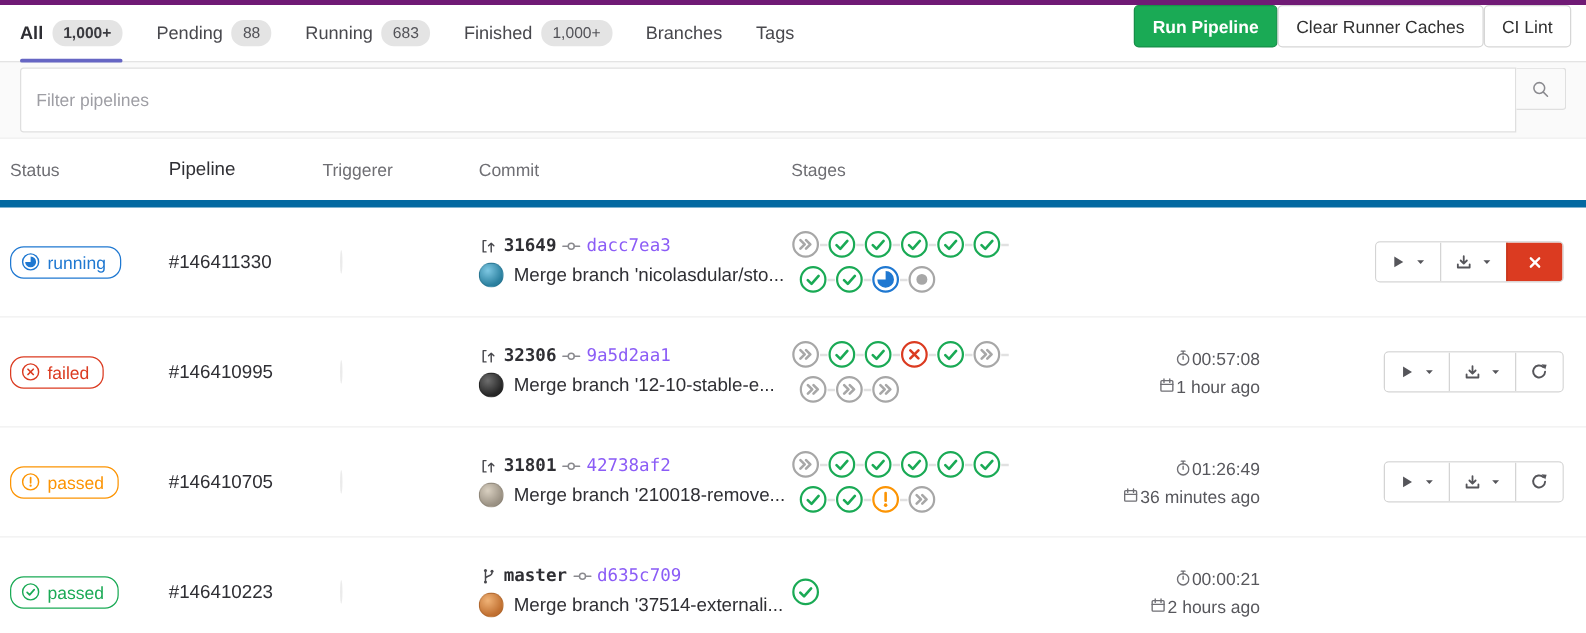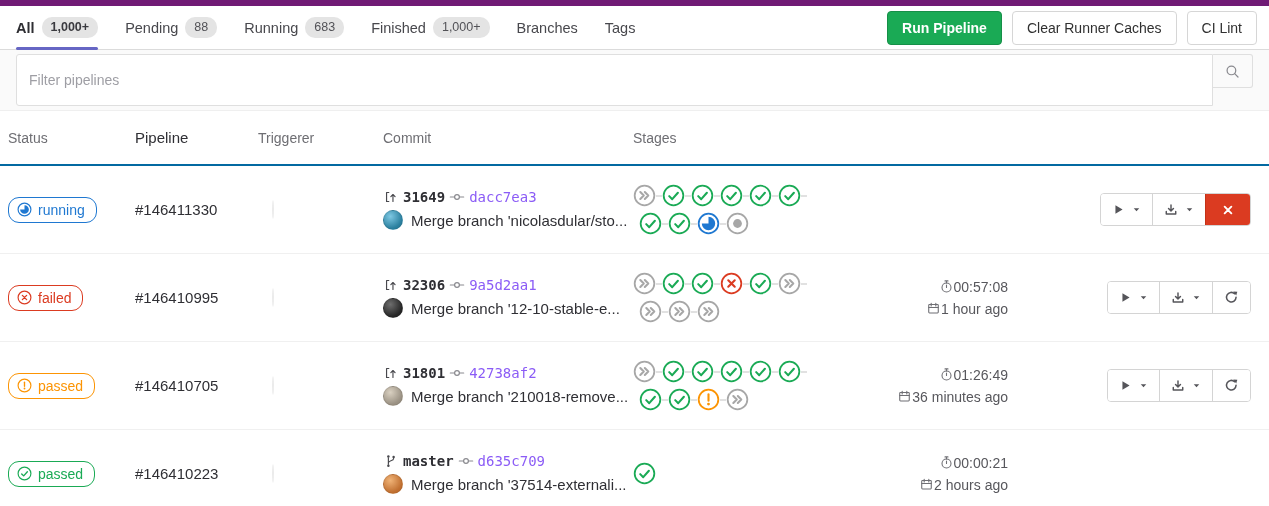--- a/index.html
+++ b/index.html
@@ -1,50 +1,50 @@
 <!DOCTYPE html>
 <html><head>
 <meta charset="utf-8">
 <style>
   * { box-sizing: border-box; margin: 0; padding: 0; }
   html,body { width:1269px; height:506px; overflow:hidden; background:#fff;
     font-family:"Liberation Sans","DejaVu Sans",sans-serif; color:#303030; }
   .mono { font-family:"DejaVu Sans Mono","Liberation Mono",monospace; }
 
   
-  .tabbar { height:50px; display:flex; align-items:stretch; border-top:6px solid #701a75;
+  .tabbar { height:50px; display:flex; align-items:stretch; border-top:4px solid #701a75;
     border-bottom:1px solid #dbdbdb; padding:0 12px 0 16px; }
   .tabs { display:flex; gap:27px; align-items:stretch; }
   .tab { position:relative; display:flex; align-items:center; gap:7px; font-size:14.5px;
     color:#48484d; cursor:pointer; text-decoration:none; }
   .tab.active { color:#2e2e33; font-weight:700; }
   .tab.active::after { content:""; position:absolute; left:0; right:0; bottom:-1px;
     height:3px; background:#6666c4; border-radius:2px; }
   .pill { background:#e4e4e4; color:#525257; border-radius:10px; font-size:12.5px;
     font-weight:400; padding:2px 9px; line-height:1.3; }
   .tab.active .pill { font-weight:700; color:#3a3a3f; }
-  .bar-buttons { margin-left:auto; display:flex; align-items:center; gap:10px; }
+  .bar-buttons { margin-left:auto; display:flex; align-items:flex-start; }
   .btn { border-radius:4px; font-size:14px; padding:8px 14px; cursor:pointer;
     border:1px solid #d6d6d6; background:#fff; color:#303030; white-space:nowrap; }
   .btn-green { background:#1aaa55; border-color:#168f48; color:#fff; font-weight:600; }
 
   
   .filterbar { height:61px; background:#fafafa; border-bottom:1px solid #efefef;
     display:flex; align-items:center; padding:0 16px; }
   .filter-group { display:flex; flex:1; }
   .filter-input { flex:1; height:52px; border:1px solid #dfdfdf; border-radius:3px 0 0 3px;
     padding:16px 12px; font-size:14px; color:#303030; background:#fff; outline:none; }
   .filter-input::placeholder { color:#9e9ea4; }
   .search-btn { width:40px; height:34px; border:1px solid #dfdfdf; border-left:none;
     border-radius:0 3px 3px 0; background:#fafafa; display:flex; align-items:center;
     justify-content:center; cursor:pointer; color:#8a8a8f; }
 
   
   .thead { display:flex; align-items:center; height:55px; padding:0 18px 0 8px;
-    border-bottom:2px solid #0369a1; font-size:14px; color:#6e6e73; }
+    border-bottom:6px solid #0369a1; font-size:14px; color:#6e6e73; }
   .row { display:flex; align-items:center; height:88px; padding:0 18px 0 8px;
     border-bottom:1px solid #f0f0f0; }
   .c-status { width:127px; }
   .c-pipeline { width:123px; font-size:15px; color:#2f2f34; }
   .c-trigger { width:125px; }
   .c-commit { width:250px; }
   .c-stages { width:182px; }
   .c-time { flex:1; display:flex; flex-direction:column; align-items:flex-end; gap:6px;
     padding-right:88px; font-size:14px; color:#57575c; }
   .c-actions { width:155px; display:flex; justify-content:flex-end; }

